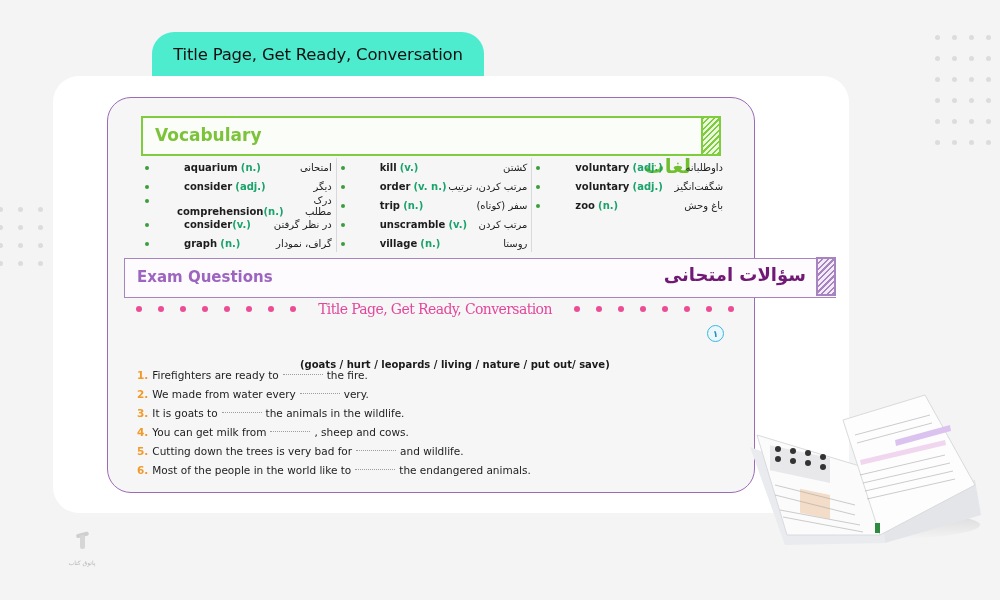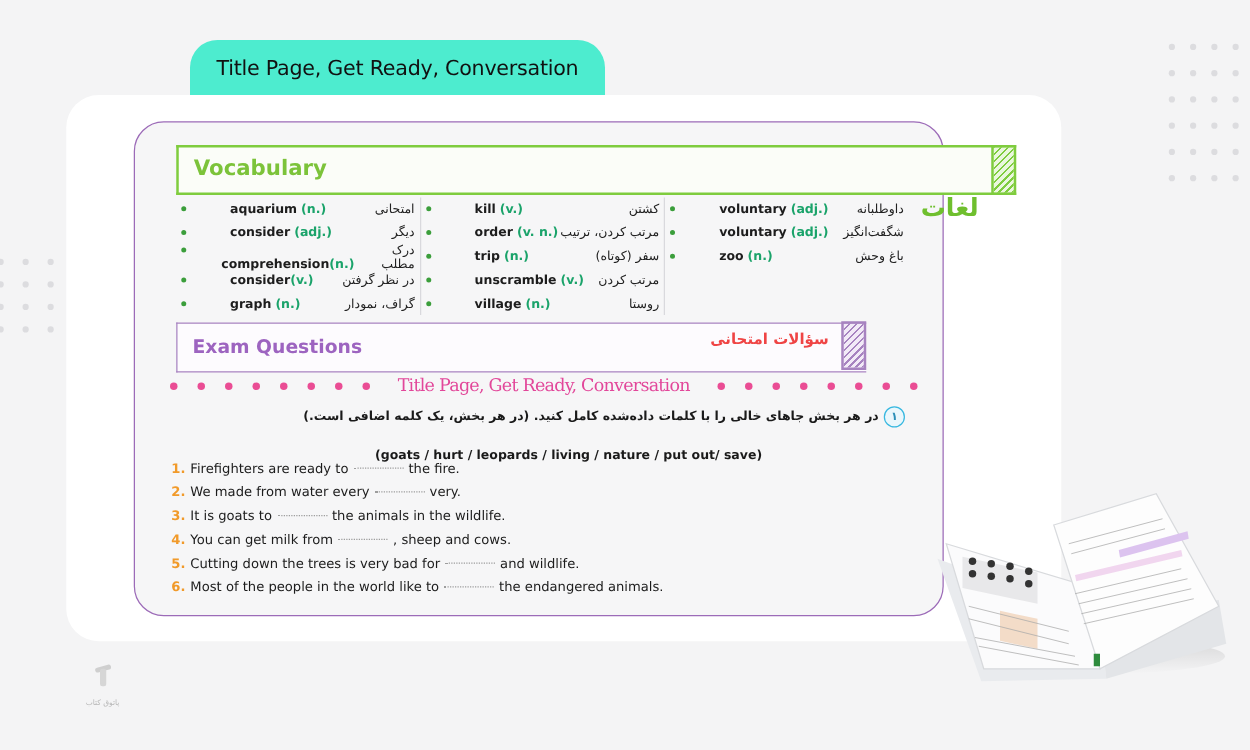--- a/index.html
+++ b/index.html
@@ -52,21 +52,21 @@
     position: absolute;
     left: 107px; top: 97px;
     width: 648px; height: 396px;
     background: #f6f6f7;
     border: 1.5px solid #9c6bb8;
     border-radius: 24px;
   }
   .vocab-header {
     position: absolute;
     left: 33px; top: 18px;
-    width: 672px; height: 40px;
+    width: 580px; height: 40px;
     background: #fbfdf8;
     border: 2px solid #7fcc3e;
     border-right: none;
   }
   .vocab-header .en {
     position: absolute; left: 12px; top: 7px;
     font-family: "DejaVu Sans", sans-serif;
     font-weight: bold; font-size: 17px;
     color: #7cc33a;
   }
@@ -106,35 +106,35 @@
     display: inline-block;
     width: 4px; height: 4px; border-radius: 50%;
     background: #3b9e3b;
     margin-right: 3px; vertical-align: middle;
   }
   .vocab-row .word b { font-weight: bold; margin-left: 32px; }
   .vocab-row .pos { color: #1aa36a; font-weight: bold; }
   .vocab-row .meaning { direction: rtl; font-size: 10px; color: #222; }
   .exam-header {
     position: absolute;
-    left: 33px; top: 160px;
-    width: 552px; height: 40px;
+    left: 16px; top: 160px;
+    width: 712px; height: 40px;
     background: #fdfbfe;
     border: 1.5px solid #a783c0;
     border-right: none;
   }
   .exam-header .en {
     position: absolute; left: 12px; top: 9px;
     font-size: 15px; font-weight: bold;
     color: #9d64c0;
   }
   .exam-header .fa {
     position: absolute; right: 30px; top: 5px;
-    font-size: 12px; font-weight: bold;
-    color: #ef4444;
+    font-size: 18px; font-weight: bold;
+    color: #701a75;
     direction: rtl;
   }
   .exam-header .hatch {
     border-color: #a783c0;
     background: repeating-linear-gradient(-45deg, #a783c0 0 1.5px, #f2eaf7 1.5px 4px);
     height: 39px;
   }
   .divider-row {
     position: absolute;
     left: 28px; top: 201px;
@@ -351,21 +351,20 @@
       <span class="pdot"></span>
       <span class="pdot"></span>
       <span class="pdot"></span>
       <span class="pdot"></span>
       <span class="pdot"></span>
       <span class="pdot"></span>
   </div>
 
   <div class="instruction">
     <span class="qnum-badge">۱</span>
-    <span>در هر بخش جاهای خالی را با کلمات داده‌شده کامل کنید. (در هر بخش، یک کلمه اضافی است.)</span>
   </div>
 
   <div class="wordbank">(goats / hurt / leopards / living / nature / put out/ save)</div>
 
   <div class="questions">
     <div class="q">
         <span class="n">1.</span>
         <span>Firefighters are ready to</span>
         <span class="blank"></span>
         <span>the fire.</span>

